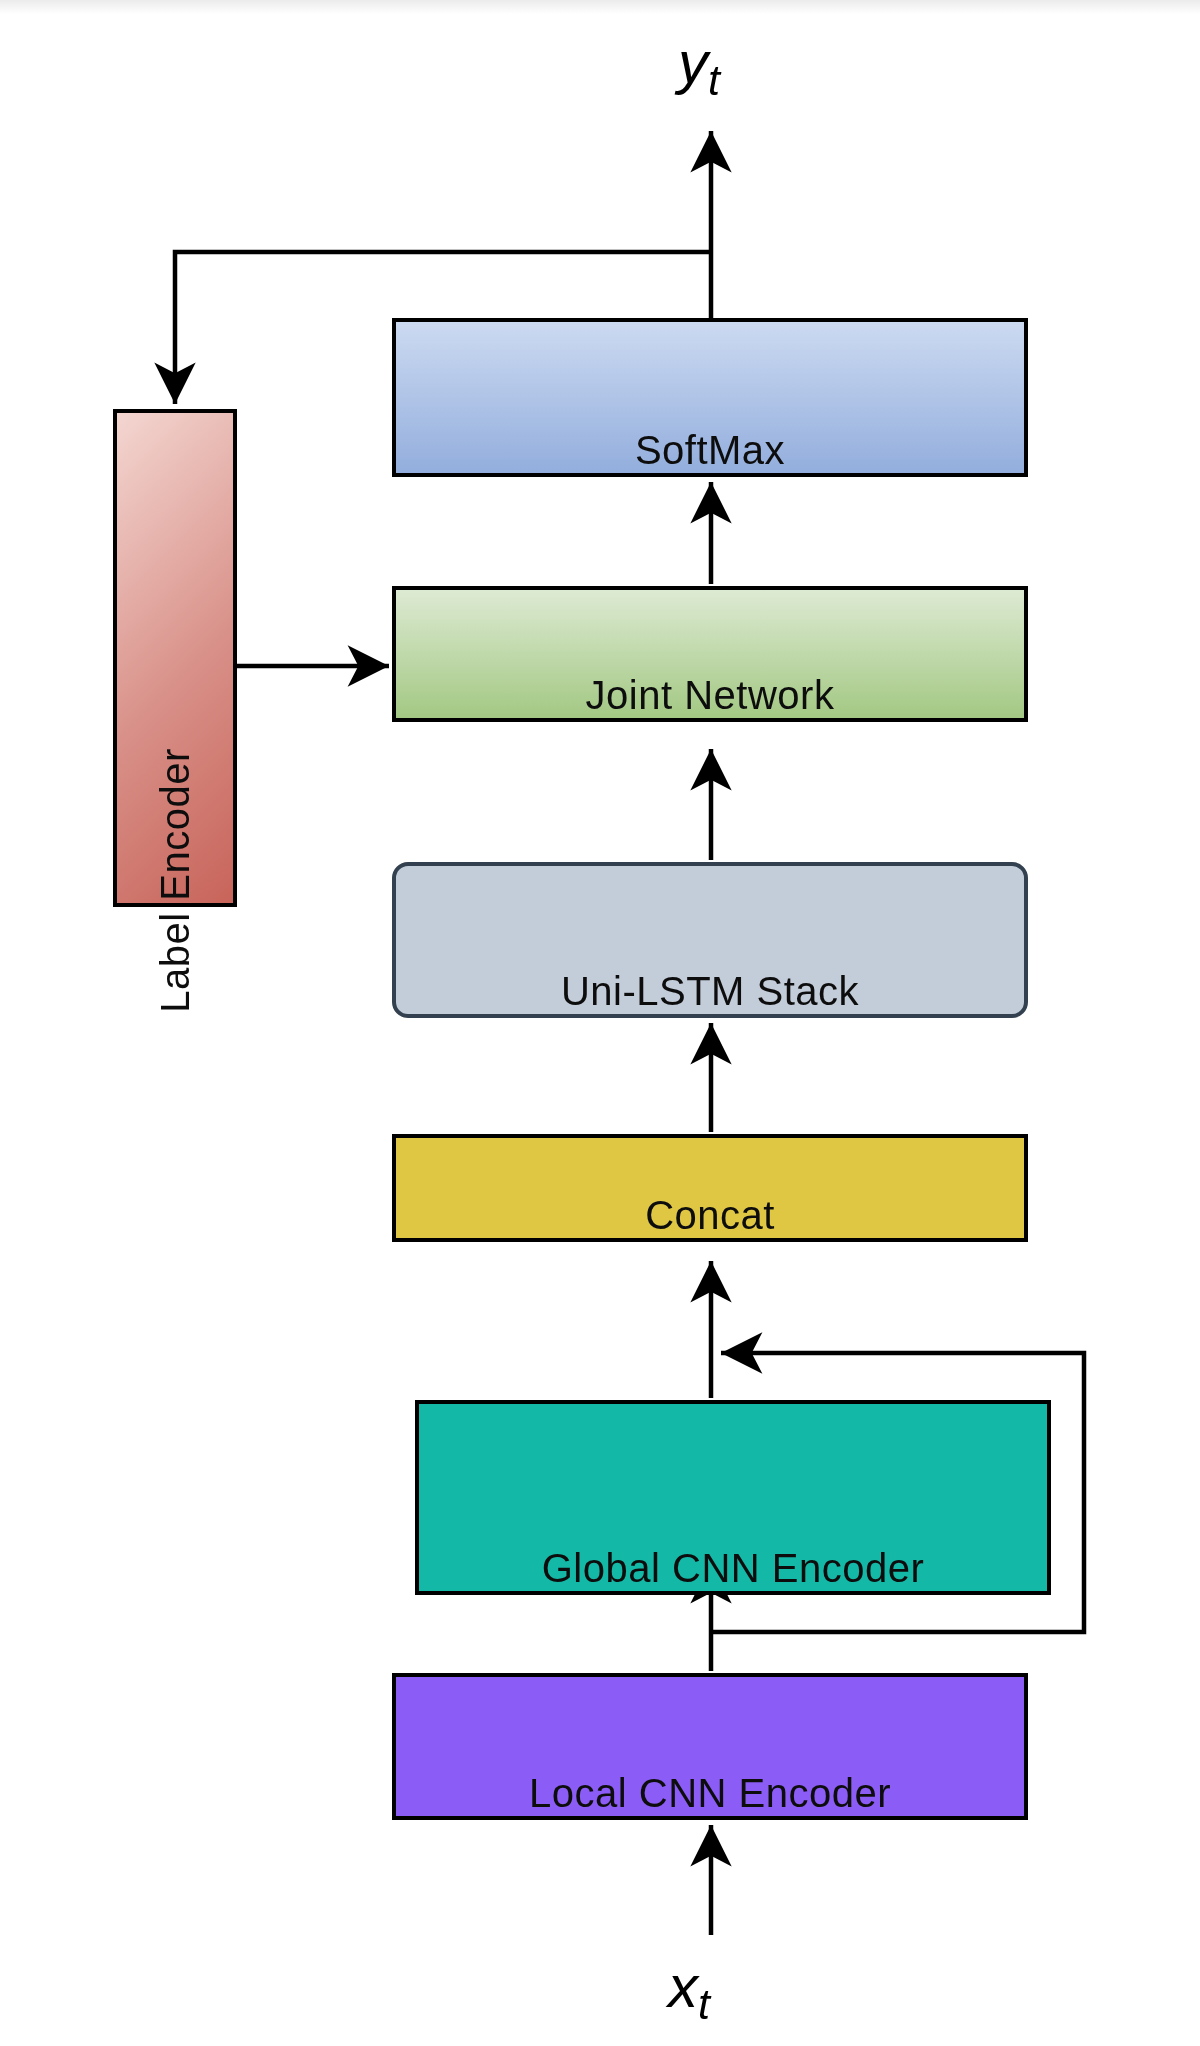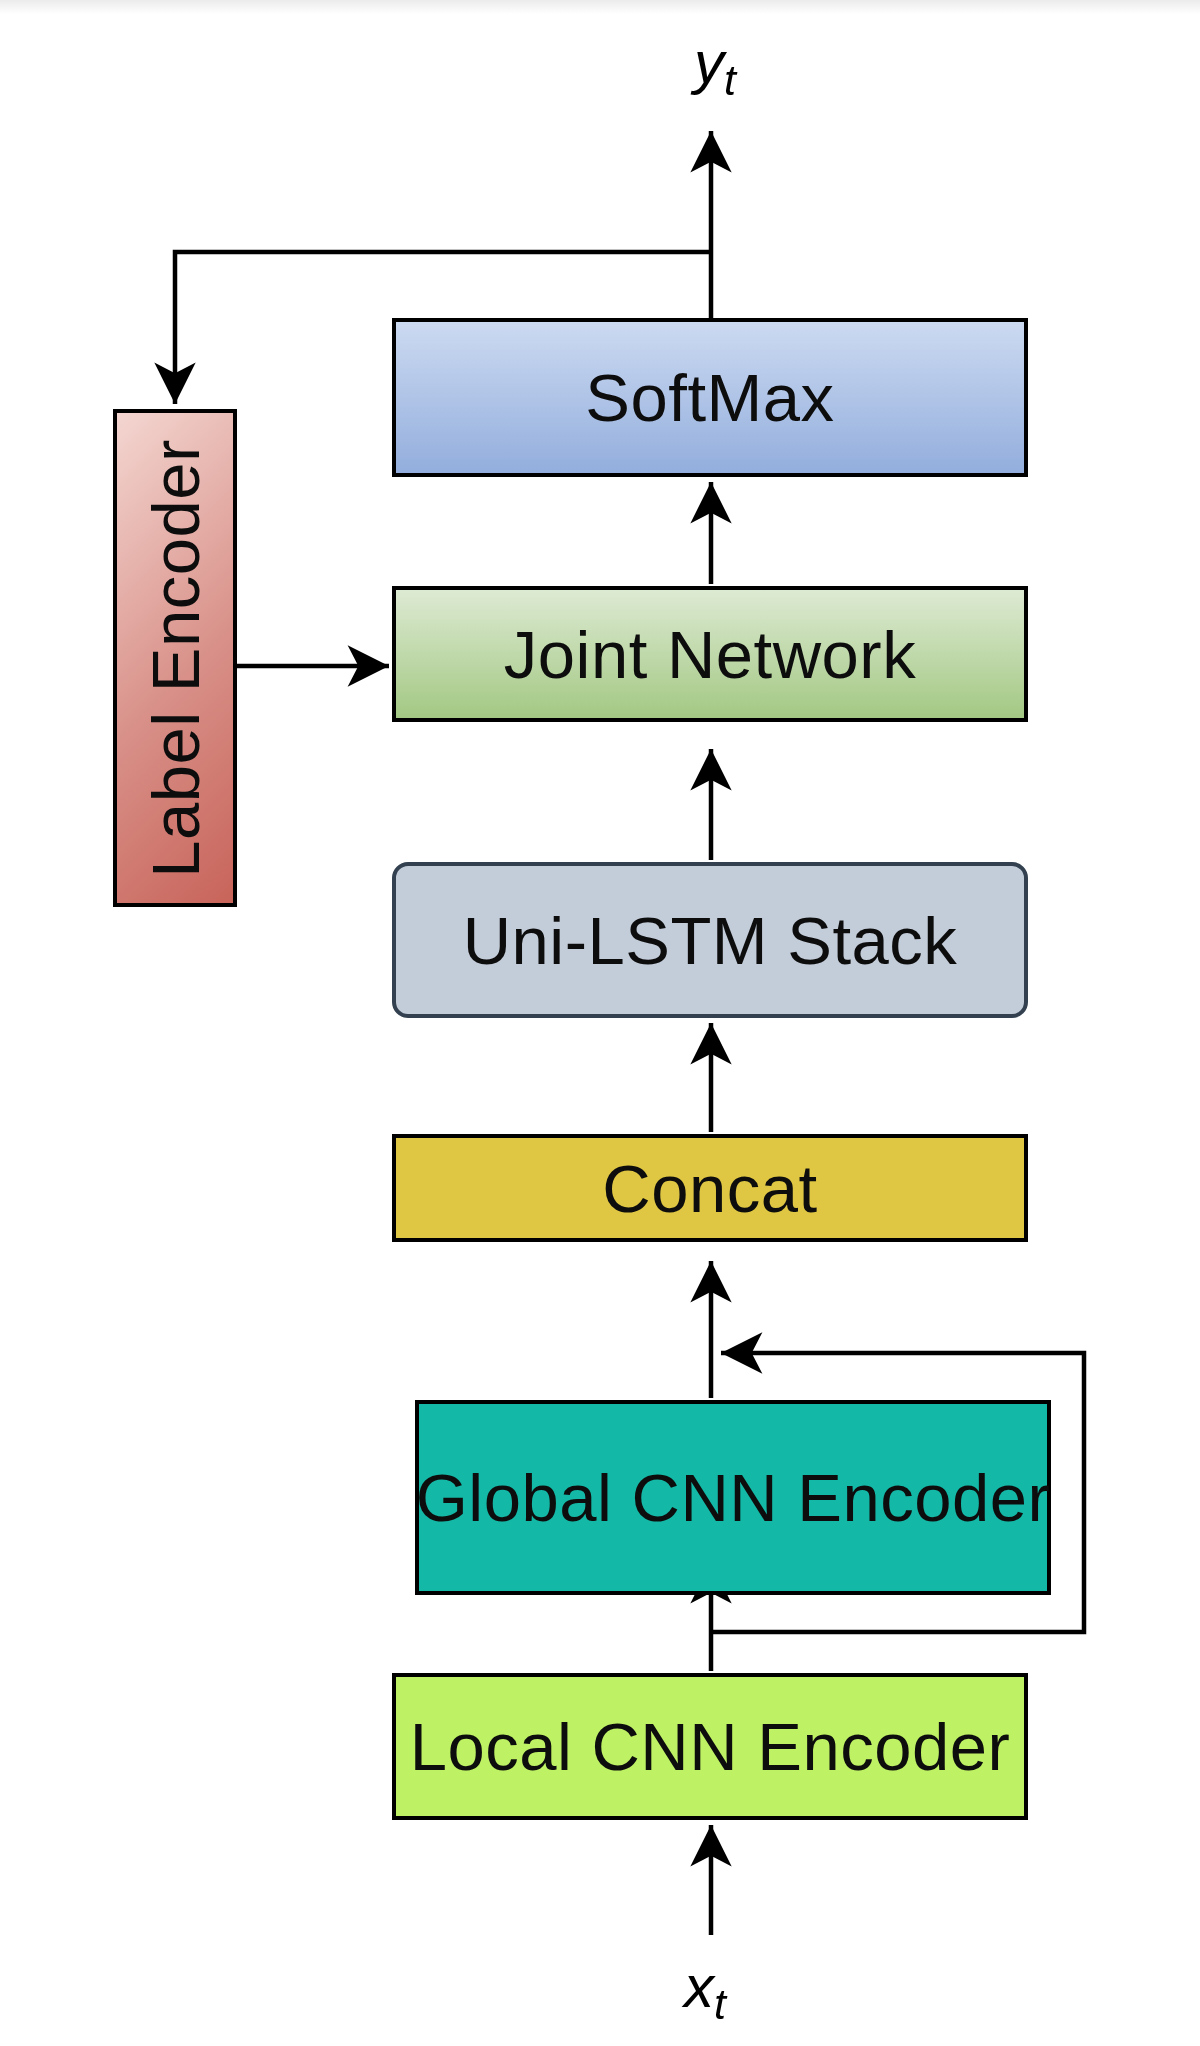--- a/index.html
+++ b/index.html
@@ -12,47 +12,46 @@
   }
   #top-shade{
     position:absolute;left:0;top:0;width:1200px;height:14px;
     background:linear-gradient(#ebebeb,#ffffff);
   }
   #wires{position:absolute;left:0;top:0;}
   .box{
     position:absolute;
     box-sizing:border-box;
     border:4px solid #000000;
-    display:flex;align-items:center;justify-content:center;
-    font-size:67px;color:#0d0d0d;letter-spacing:0.5px;
+    display:flex;align-items:flex-end;justify-content:center;
+    font-size:40px;color:#0d0d0d;letter-spacing:0.5px;
     white-space:nowrap;
   }
   .box.central{left:392px;width:636px;}
   #softmax{top:318px;height:159px;background:linear-gradient(#ccdaf1,#93aedd);}
   #joint{top:586px;height:136px;background:linear-gradient(#ddead3,#a3c883);}
   #lstm{top:862px;height:156px;background:#c3ccd9;border-color:#33404f;border-radius:16px;}
   #concat{top:1134px;height:108px;background:#dfc743;}
   #global{top:1400px;height:195px;background:#14b8a6;margin-left:23px;}
-  #local{top:1673px;height:147px;background:#bef264;}
+  #local{top:1673px;height:147px;background:#8b5cf6;}
   #label-encoder{
     left:113px;top:409px;width:124px;height:498px;
     background:linear-gradient(135deg,#f4d6d1 0%,#d89088 55%,#c8645a 100%);
   }
   #label-encoder .vtext{
     transform:rotate(-90deg);
     transform-origin:center;
     white-space:nowrap;
   }
   .mathvar{
     position:absolute;
     font-style:italic;
     color:#000000;
     font-size:60px;
     white-space:nowrap;
-    margin-left:16px;
   }
   .mathvar .sub{font-size:43px;vertical-align:-12px;}
   #out-var{left:678px;top:28px;}
   #in-var{left:668px;top:1952px;}
 </style>
 </head>
 <body>
 
 <div id="canvas">
 

